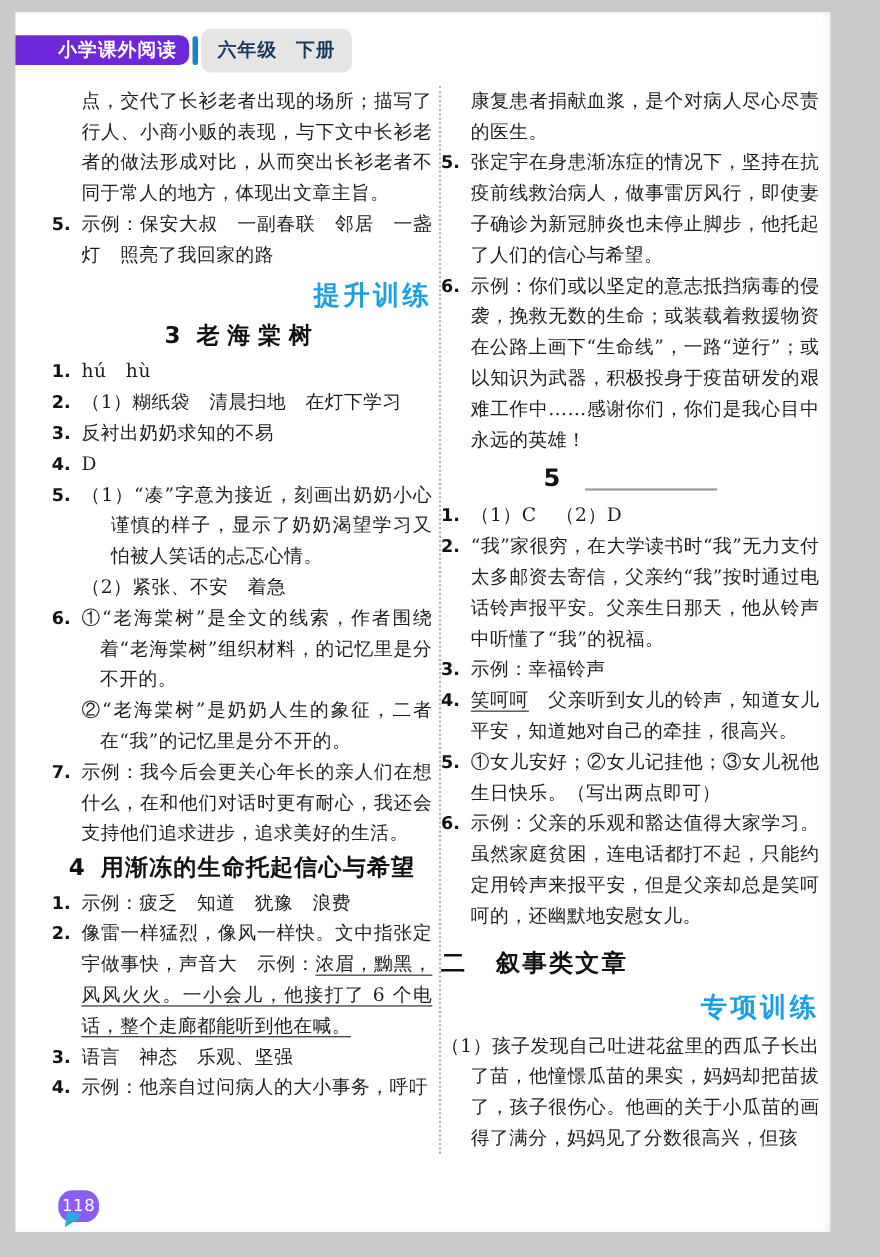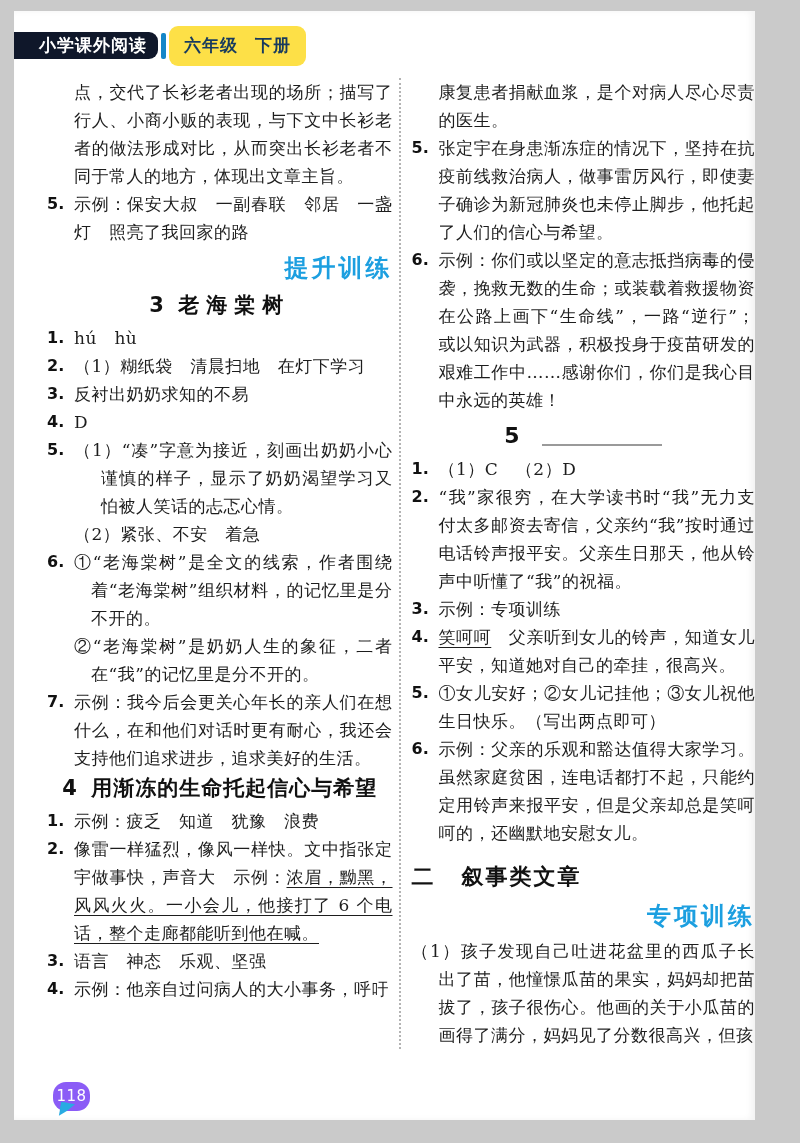--- a/index.html
+++ b/index.html
@@ -4,40 +4,40 @@
 <style>
   * { margin:0; padding:0; box-sizing:border-box; }
   html,body { width:800px; height:1143px; background:#cacaca; overflow:hidden; }
   .page {
     position:absolute; left:14px; top:11px; width:741px; height:1109px;
     background:#ffffff; box-shadow: inset -4px 0 6px rgba(0,0,0,0.05);
   }
   
   .header { margin-top:21px; display:flex; align-items:center; height:27px; }
   .tab-main {
-    width:144px; height:27px; background:#0f172a; border-radius:0 9px 9px 0;
+    width:158px; height:27px; background:#6d28d9; border-radius:0 9px 9px 0;
     color:#fff; font:bold 17px "Liberation Sans", sans-serif; letter-spacing:1px;
     display:flex; align-items:center; justify-content:flex-end; padding-right:11px;
   }
   .tab-sep { width:5px; height:26px; background:#1486C8; margin-left:3px; border-radius:2px; }
   .tab-sub {
-    margin-left:3px; height:40px; background:#fde047; border-radius:9px;
+    margin-left:3px; height:40px; background:#e5e5e5; border-radius:9px;
     display:flex; align-items:center; padding:0 15px; color:#173A5E;
     font:bold 17px "Liberation Sans", sans-serif; letter-spacing:1px;
   }
   .tab-sub .gap { display:inline-block; width:17px; }
   
   .columns { display:flex; margin-top:19px; }
   .col {
     font:17px/28px "DejaVu Serif","Liberation Serif",serif; color:#1d1d1d;
     text-align:justify; letter-spacing:0.5px;
   }
   .col-left { margin-left:33px; width:346px; }
   .divider { border-left:2px dotted #b3b3b3; margin-left:6px; }
-  .col-right { margin-left:11px; width:344px; }
+  .col-right { margin-left:0; width:344px; }
   
   .item { display:flex; }
   .num {
     flex:0 0 27px; font:bold 16px/28px "DejaVu Sans","Liberation Sans",sans-serif;
     color:#111; letter-spacing:0;
   }
   .body { flex:1; }
   .cont { padding-left:27px; }
   .hangp { padding-left:27px; text-indent:-27px; }
   .hangc { padding-left:17px; text-indent:-17px; }
@@ -203,21 +203,21 @@
         <div class="body">（1）C　（2）D</div>
       </div>
 
       <div class="item">
         <span class="num">2.</span>
         <div class="body">“我”家很穷，在大学读书时“我”无力支付太多邮资去寄信，父亲约“我”按时通过电话铃声报平安。父亲生日那天，他从铃声中听懂了“我”的祝福。</div>
       </div>
 
       <div class="item">
         <span class="num">3.</span>
-        <div class="body">示例：专项训练</div>
+        <div class="body">示例：幸福铃声</div>
       </div>
 
       <div class="item">
         <span class="num">4.</span>
         <div class="body"><span class="uline">笑呵呵</span><span>　父亲听到女儿的铃声，知道女儿平安，知道她对自己的牵挂，很高兴。</span></div>
       </div>
 
       <div class="item">
         <span class="num">5.</span>
         <div class="body">①女儿安好；②女儿记挂他；③女儿祝他生日快乐。（写出两点即可）</div>

